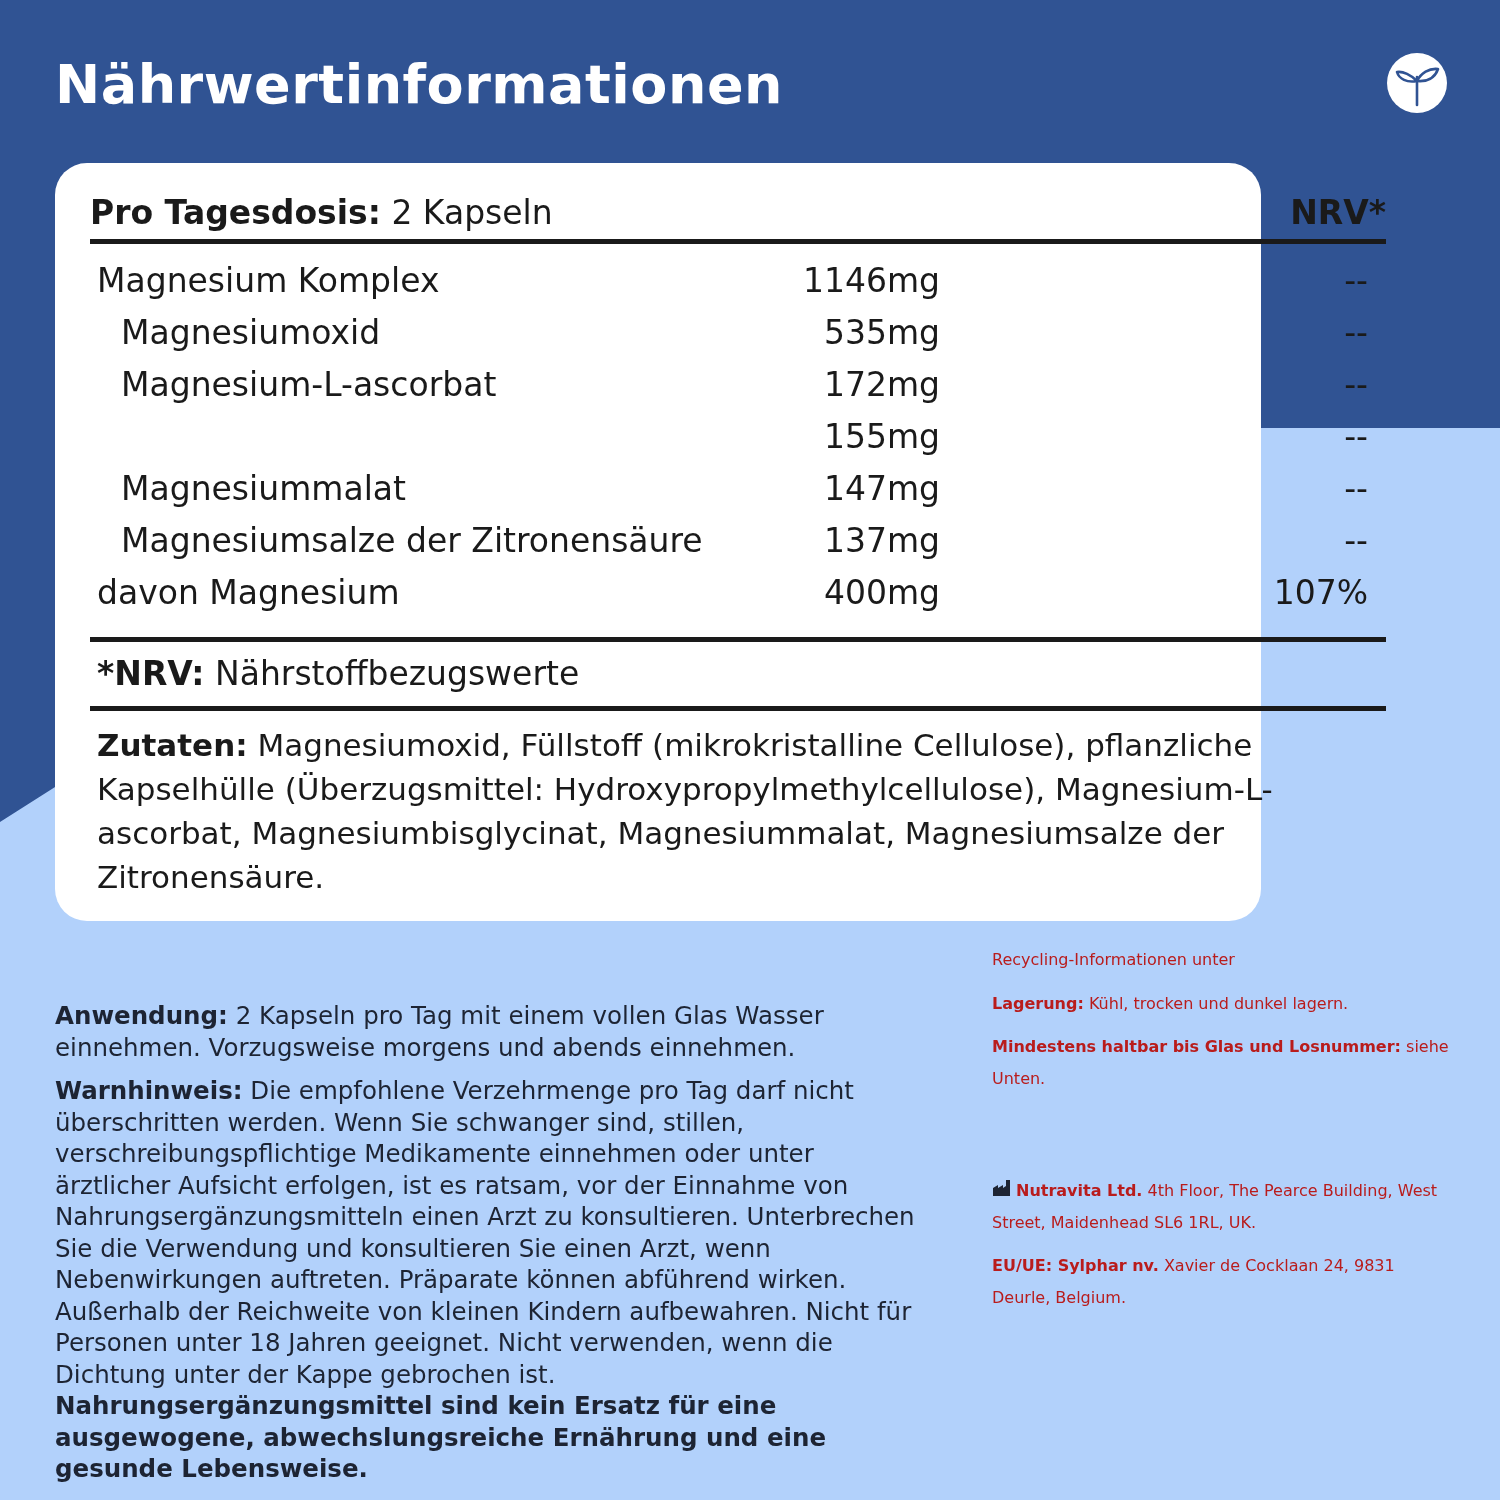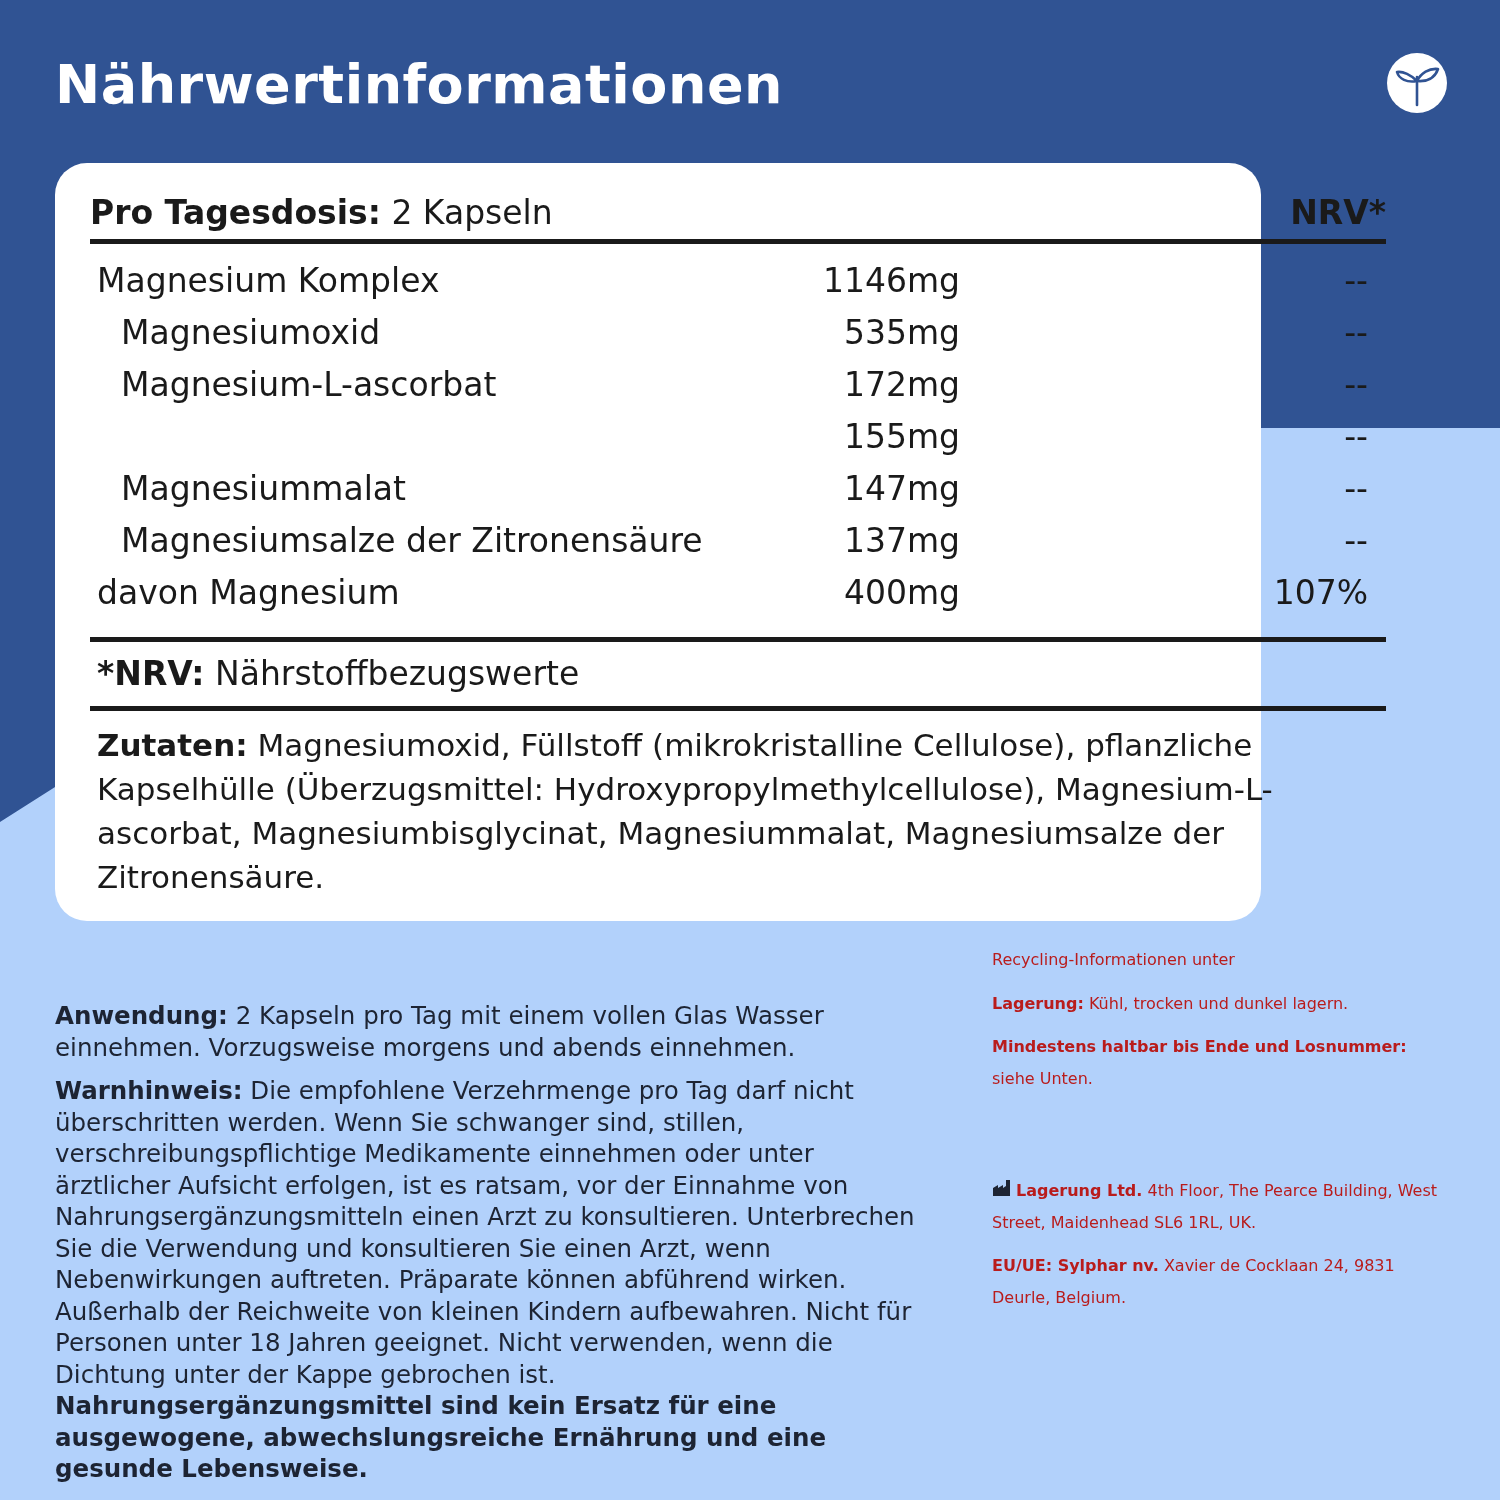--- a/index.html
+++ b/index.html
@@ -39,21 +39,21 @@
   .rule.r1 { top: 76px; }
   .rule.r2 { top: 474px; }
   .rule.r3 { top: 543px; }
 
   .rows { top: 92px; }
   .row {
     position: relative; height: 52px; font-size: 33px; line-height: 52px;
   }
   .row .name { position: absolute; left: 7px; white-space: nowrap; }
   .row.sub .name { left: 31px; }
-  .row .amt { position: absolute; right: 426px; text-align: right; white-space: nowrap; }
+  .row .amt { position: absolute; right: 446px; text-align: right; white-space: nowrap; }
   .row .nrv { position: absolute; right: 18px; text-align: right; white-space: nowrap; }
 
   .footnote {
     top: 488px; height: 46px; font-size: 33px; line-height: 46px; padding-left: 7px;
   }
   .footnote .b { font-weight: bold; }
   .ingredients {
     top: 560px; font-size: 31px; line-height: 44px; padding-left: 7px; width: 1250px;
   }
   .ingredients .b { font-weight: bold; }
@@ -154,26 +154,26 @@
 </div>
 
 <div class="info-right">
   <p>
     <span>Recycling-Informationen unter</span><br>
   </p>
   <p>
     <span class="b">Lagerung:</span><span> Kühl, trocken und dunkel lagern.</span>
   </p>
   <p>
-    <span class="b">Mindestens haltbar bis Ende und Losnummer:</span><span> siehe Unten.</span>
+    <span class="b">Mindestens haltbar bis Glas und Losnummer:</span><span> siehe Unten.</span>
   </p>
   <div class="spacer"></div>
   <p>
     <span class="factory-icon">
       <svg viewBox="0 0 20 18" width="20" height="18">
           <path d="M1 17 V9 L6 6 V9 L11 6 V9 L14 7 V1 H18 V17 Z" fill="#1d2433"></path>
         </svg>
-    </span><span class="b">Lagerung Ltd.</span><span> 4th Floor, The Pearce Building, West Street, Maidenhead SL6 1RL, UK.</span>
+    </span><span class="b">Nutravita Ltd.</span><span> 4th Floor, The Pearce Building, West Street, Maidenhead SL6 1RL, UK.</span>
   </p>
   <p>
     <span class="b">EU/UE: Sylphar nv.</span><span> Xavier de Cocklaan 24, 9831 Deurle, Belgium.</span>
   </p>
 </div>
 
 </body></html>

